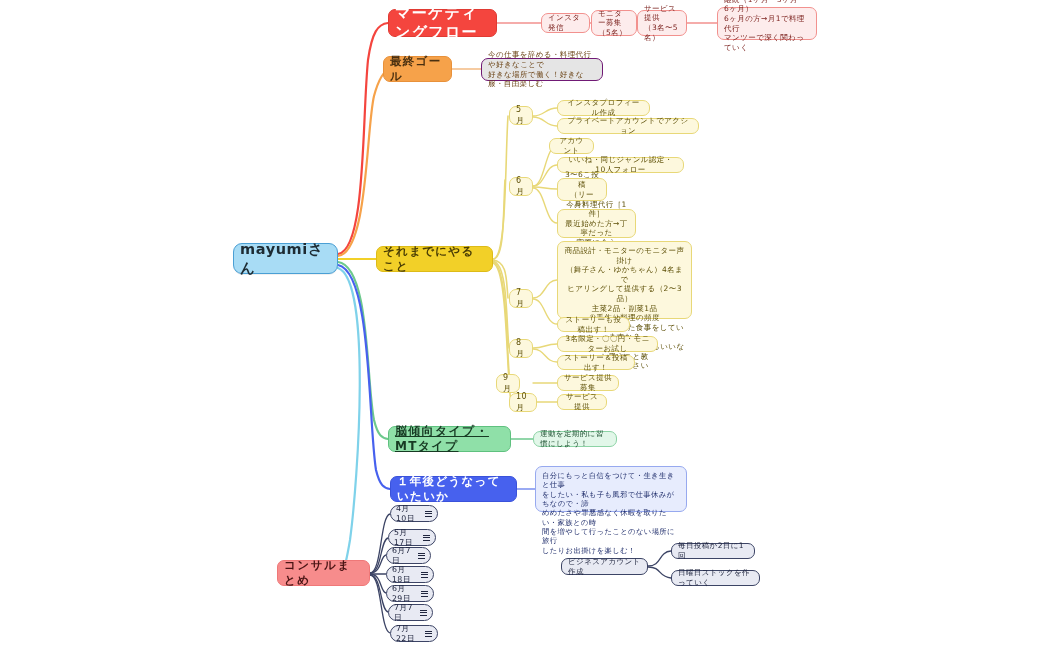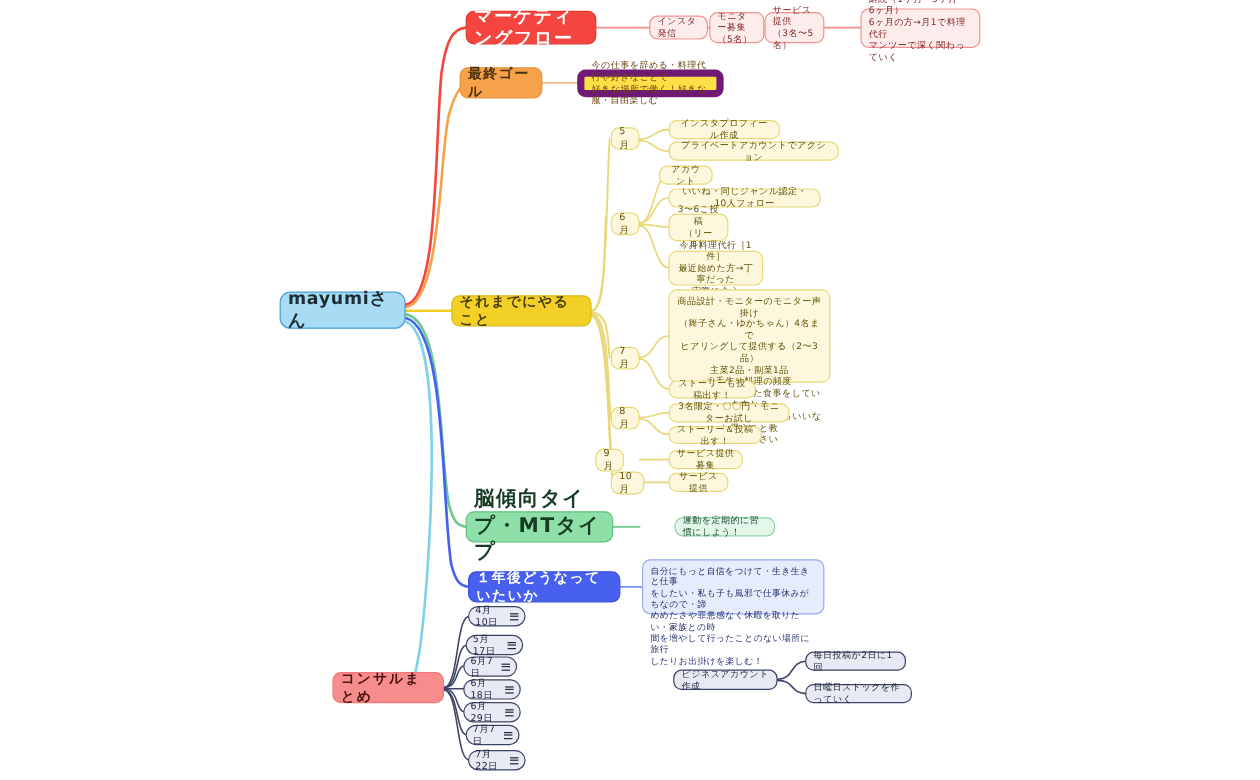--- a/index.html
+++ b/index.html
@@ -23,26 +23,26 @@
   .central{
     background:#a8dcf5;border:1.6px solid #4a9fd4;border-radius:9px;
     font-size:14.5px;font-weight:bold;color:#1d2b33;
     justify-content:center;letter-spacing:.6px;
     box-shadow:0 1px 0 rgba(0,0,0,.06);
   }
   
   .b-red{background:#f4453e;border:1.4px solid #e03a33;color:#fff;font-weight:bold;font-size:15px;justify-content:center;letter-spacing:1.3px;}
   .b-orange{background:#f6a24a;border:1.4px solid #e8913a;color:#4a3010;font-weight:bold;font-size:11.5px;justify-content:center;letter-spacing:1.3px;}
   .b-yellow{background:#f2d028;border:1.4px solid #ddbb18;color:#4a3d05;font-weight:bold;font-size:11.5px;justify-content:center;letter-spacing:1.3px;}
-  .b-green{background:#8fe0a8;border:1.4px solid #5fc17f;color:#173a23;font-weight:bold;font-size:17px;justify-content:center;letter-spacing:1.3px;}
+  .b-green{background:#8fe0a8;border:1.4px solid #5fc17f;color:#173a23;font-weight:bold;font-size:12px;justify-content:center;letter-spacing:1.3px;text-decoration:underline;}
   .b-blue{background:#4761ee;border:1.4px solid #3a52da;color:#fff;font-weight:bold;font-size:11.5px;justify-content:center;letter-spacing:1.3px;}
   .b-pink{background:#f78c8c;border:1.4px solid #ef7878;color:#4a1414;font-weight:bold;font-size:11.5px;justify-content:center;letter-spacing:1.6px;}
   
   .lf-red{background:#fdecec;border:1px solid #f2918e;color:#7d2420;font-size:7.5px;}
-  .lf-orange{background:#fde047;border:6px solid #701a75;color:#6b4315;font-size:7.5px;}
+  .lf-orange{background:#e5e5e5;border:1px solid #701a75;color:#6b4315;font-size:7.5px;}
   .lf-yellow{background:#fdf8dd;border:1px solid #e8d878;color:#5e5008;font-size:7.5px;text-align:center;}
   .lf-ym{background:#fdf8dd;border:1px solid #e8d878;color:#5e5008;font-size:8px;justify-content:center;}
   .lf-green{background:#e2f7e9;border:1px solid #8cd3a5;color:#1d4f30;font-size:7.5px;}
   .lf-blue{background:#e7ecfd;border:1px solid #97a9ef;color:#1f2d6b;font-size:7.3px;}
   .lf-dark{background:#e8eaf3;border:1px solid #3c4465;color:#20263f;font-size:7.5px;}
   .lf-date{background:#e8eaf3;border:1px solid #3c4465;color:#20263f;font-size:7.8px;
     justify-content:space-between;border-radius:9px;padding:2px 5px;}
   .hamburger{display:inline-flex;flex-direction:column;justify-content:center;gap:1.5px;margin-left:5px;flex:0 0 auto;}
   .hamburger i{display:block;width:7px;height:1px;background:#20263f;}
 </style>
@@ -153,21 +153,21 @@
   <div class="node lf-yellow" style="left:557px;top:336px;width:101px;height:16px;">3名限定・〇〇円・モニターお試し</div>
   <div class="node lf-yellow" style="left:557px;top:355px;width:78px;height:15px;">ストーリー＆投稿出す！</div>
 
   <div class="node lf-ym" style="left:496px;top:374px;width:24px;height:19px;">9月</div>
   <div class="node lf-yellow" style="left:557px;top:375px;width:62px;height:16px;">サービス提供募集</div>
 
   <div class="node lf-ym" style="left:509px;top:393px;width:28px;height:19px;">10月</div>
   <div class="node lf-yellow" style="left:557px;top:394px;width:50px;height:16px;">サービス提供</div>
 
   <div class="node b-green" style="left:388px;top:426px;width:123px;height:26px;">脳傾向タイプ・MTタイプ</div>
-  <div class="node lf-green" style="left:562px;top:431px;width:84px;height:16px;">運動を定期的に習慣にしよう！</div>
+  <div class="node lf-green" style="left:533px;top:431px;width:84px;height:16px;">運動を定期的に習慣にしよう！</div>
 
   <div class="node b-blue" style="left:390px;top:476px;width:127px;height:26px;">１年後どうなっていたいか</div>
   <div class="node lf-blue" style="left:535px;top:466px;width:152px;height:46px;align-items:flex-start;padding-top:4px;">自分にもっと自信をつけて・生き生きと仕事
 をしたい・私も子も風邪で仕事休みがちなので・諦
 めめたさや罪悪感なく休暇を取りたい・家族との時
 間を増やして行ったことのない場所に旅行
 したりお出掛けを楽しむ！</div>
 
   <div class="node b-pink" style="left:277px;top:560px;width:93px;height:26px;">コンサルまとめ</div>
 

